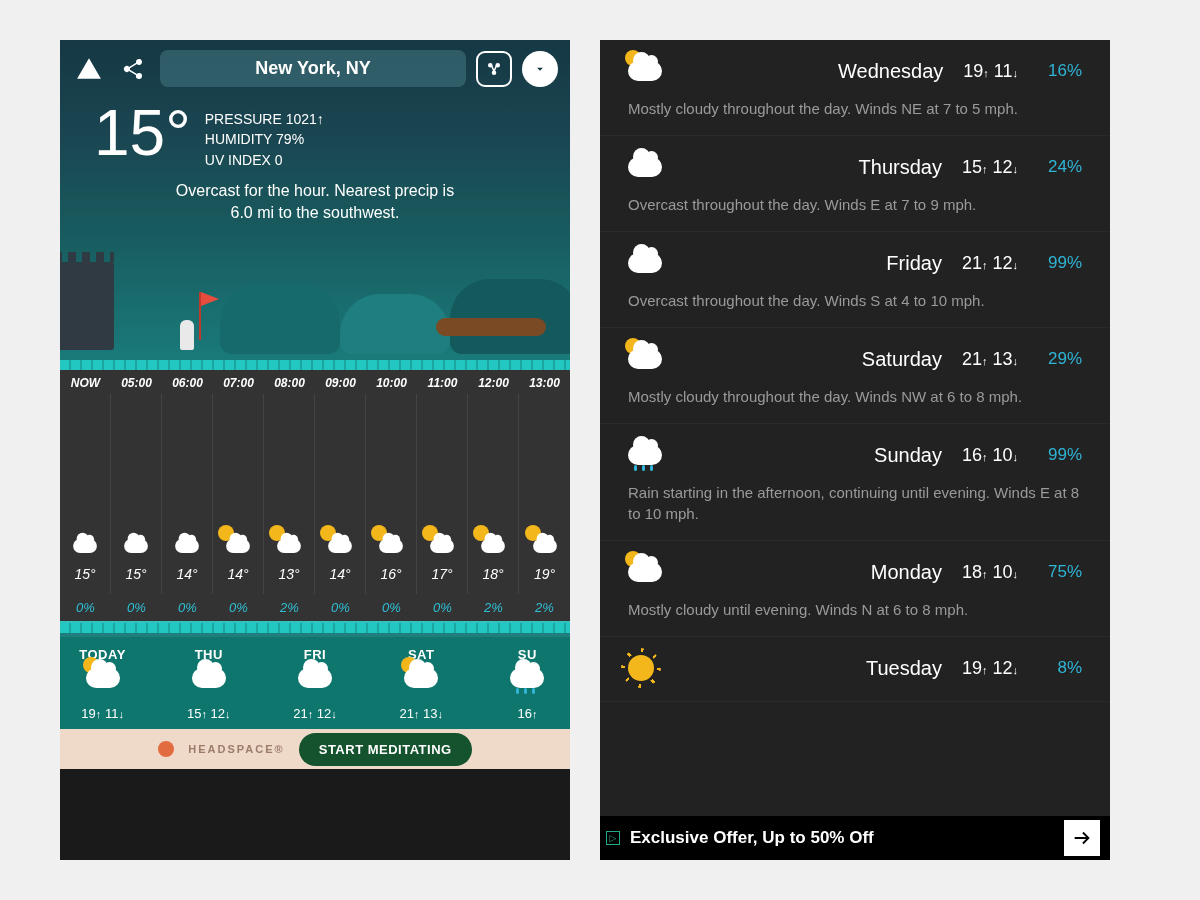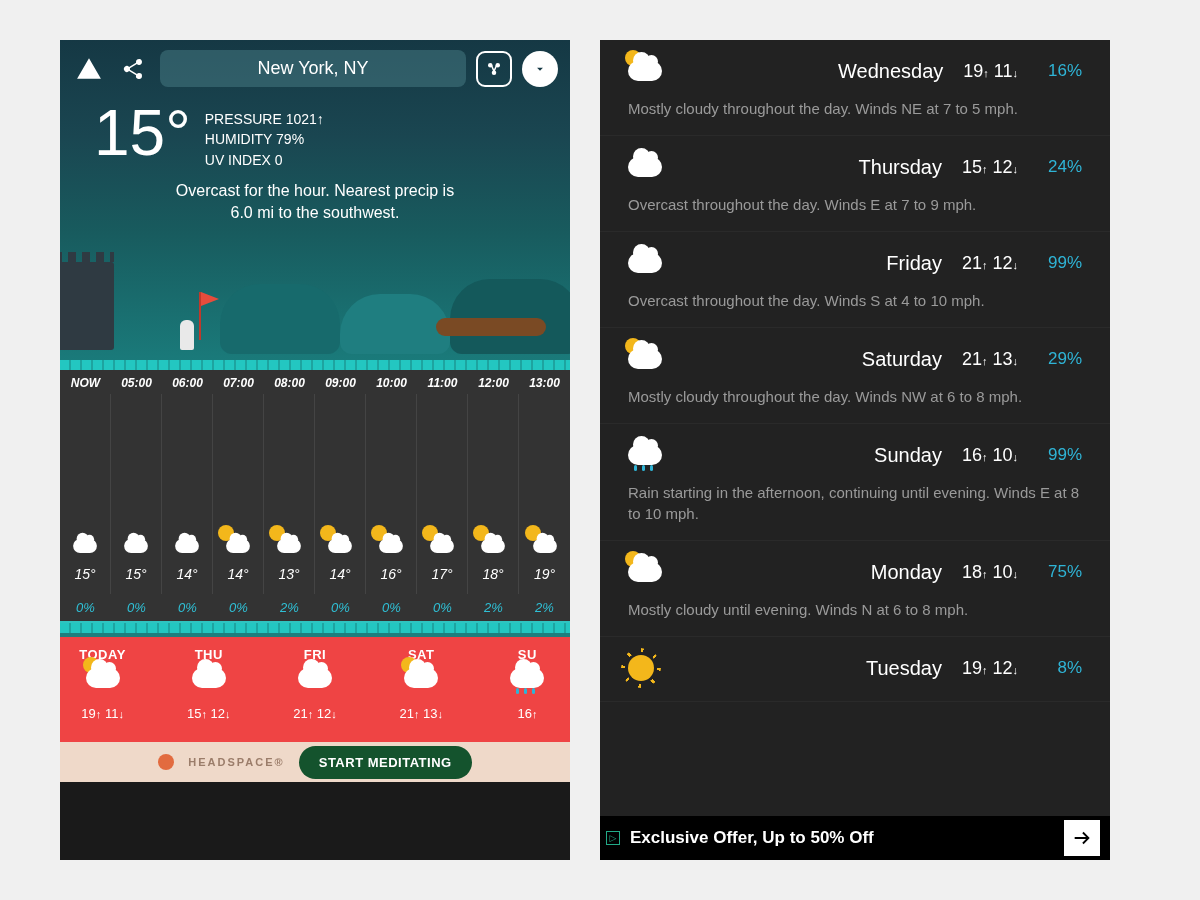--- a/index.html
+++ b/index.html
@@ -20,21 +20,21 @@
     overflow: hidden;
   }
   .topbar { display:flex; align-items:center; gap:10px; padding:10px 12px; }
   .topbar .icon-btn { width:34px; height:34px; display:flex; align-items:center; justify-content:center; }
   .loc-pill {
     flex:1 1 auto;
     background: rgba(70,120,130,.55);
     border-radius:8px;
     text-align:center;
     padding:8px 12px;
-    font-weight:400;
+    font-weight:700;
     font-size:18px;
   }
   .square-btn {
     width:36px; height:36px; border:2.5px solid #fff; border-radius:9px;
     display:flex; align-items:center; justify-content:center;
   }
   .round-btn {
     width:36px; height:36px; background:#fff; border-radius:50%;
     display:flex; align-items:center; justify-content:center;
   }
@@ -68,21 +68,21 @@
   .hour-labels { padding:6px 0 4px 0; }
   .hour-labels span { text-align:center; font-weight:700; }
   .hour-cols { display:grid; grid-template-columns: repeat(10, 1fr); height:200px; position:relative; }
   .hcol { display:flex; flex-direction:column; align-items:center; justify-content:flex-end; border-right:1px solid #444; padding-bottom:6px; }
   .hcol:last-child { border-right:none;align-items:center; }
   .hcol .wicon { height:26px; margin-bottom:4px; }
   .hcol .ht { font-size:14px; }
   .precip-row { background:#333; padding:6px 0; }
   .precip-row span { text-align:center; color:#2fc0d6; font-size:13px; }
 
-  .daily-strip { display:grid; grid-template-columns:repeat(5,1fr); background:#ef4444; text-align:center; padding:10px 0 21px 0; border-top:4px solid #1e7f7e;gap:21px; }
+  .daily-strip { display:grid; grid-template-columns:repeat(5,1fr); background:#0f766e; text-align:center; padding:10px 0 8px 0; border-top:4px solid #1e7f7e;gap:21px; }
   .daily-strip .dlabel { font-size:13px; font-weight:700; margin-bottom:6px; letter-spacing:.5px;}
   .daily-strip .dicon { height:32px; display:flex; justify-content:center; margin-bottom:6px;}
   .daily-strip .dtemps { font-size:13px; }
   .up::after { content:"\2191"; font-size:11px; }
   .dn::after { content:"\2193"; font-size:11px; }
 
   .ad-left { height:40px; background:#efd9c9; display:flex; align-items:center; justify-content:center; gap:14px; color:#888; }
   .ad-left .dot { width:16px; height:16px; background:#e26b3f; border-radius:50%; }
   .ad-left .brand { letter-spacing:2px; font-size:11px; font-weight:700; color:#9b7d6a; }
   .ad-left .cta { background:#14532d; color:#fff; border-radius:22px; padding:9px 20px; font-size:13px; font-weight:700; letter-spacing:.5px;}

